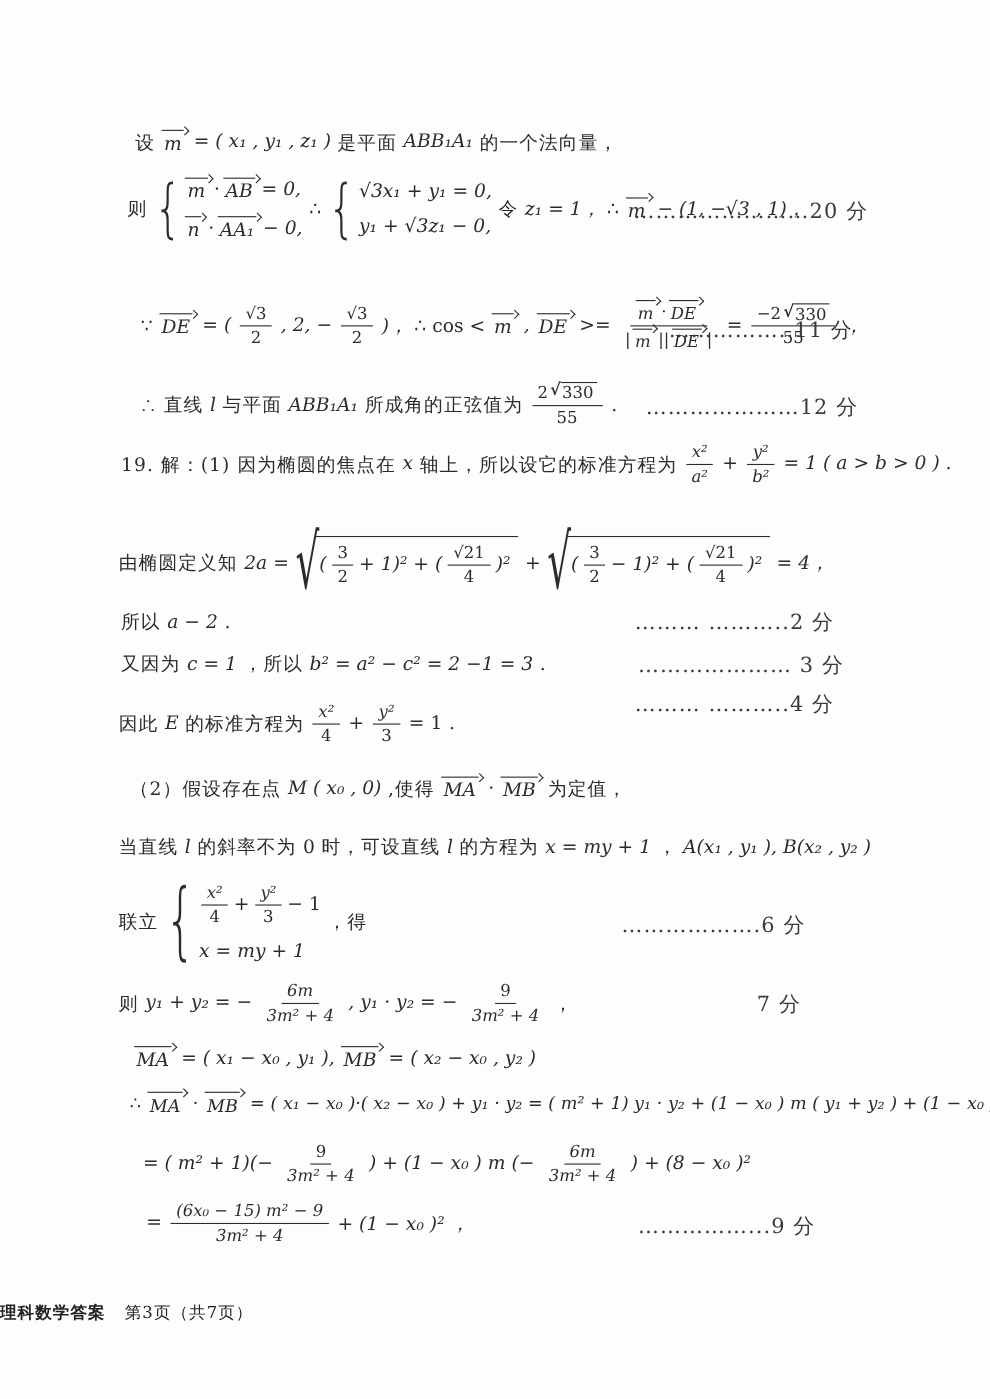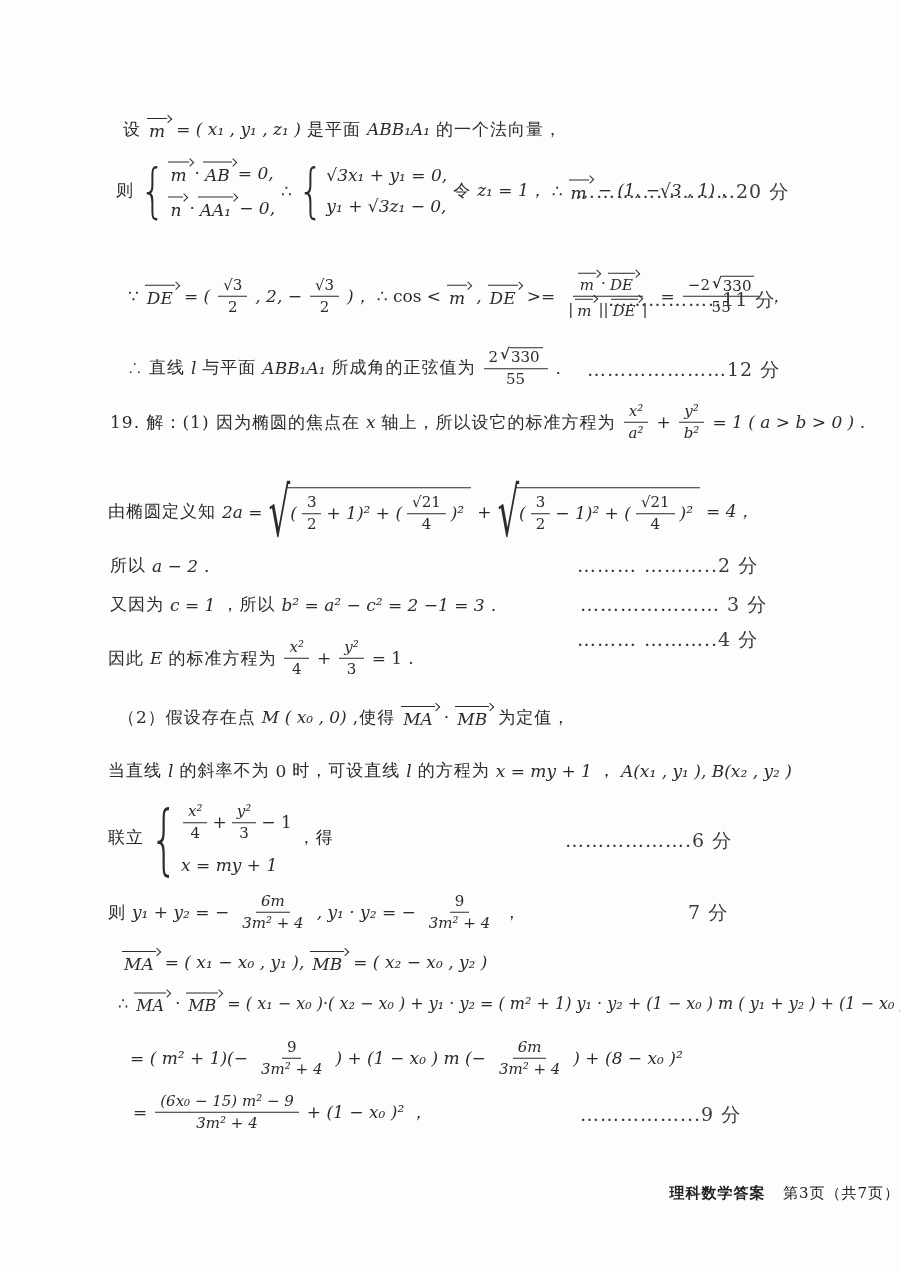--- a/index.html
+++ b/index.html
@@ -35,21 +35,21 @@
   .sqrt.big .sym{font-size:34px;font-weight:normal;transform:scaleY(2.0);transform-origin:60% 50%;margin-right:-3px;}
   .sqrt.big .bar{display:inline-flex;align-items:center;gap:3px;border-top:1.5px solid #2b2b2b;padding:4px 7px 2px 3px;}
   
   .cases{display:inline-flex;align-items:center;}
   .brace{display:inline-block;font-family:"DejaVu Sans","Liberation Sans",sans-serif;font-weight:200;
     font-size:40px;line-height:1;transform:scaleY(1.45);margin-right:3px;}
   .brace.tall{font-size:44px;transform:scaleY(1.75);}
   .rows{display:inline-flex;flex-direction:column;align-items:flex-start;gap:11px;}
   
   .score{position:absolute;transform:translateY(-50%);font-size:19px;color:#3a3a3a;letter-spacing:1px;white-space:nowrap;}
-  .footer{position:absolute;left:0;right:0;text-align:right;font-size:15px;color:#222;letter-spacing:1px;}
+  .footer{position:absolute;left:0;right:0;text-align:left;font-size:15px;color:#222;letter-spacing:1px;}
   .footer .b{font-weight:bold;}
 </style>
 </head>
 <body>
 
 <div class="page">
 
   <div class="line" style="top:129px;left:123px">
     <span class="cn">设</span>
     <span class="vec">m</span>

